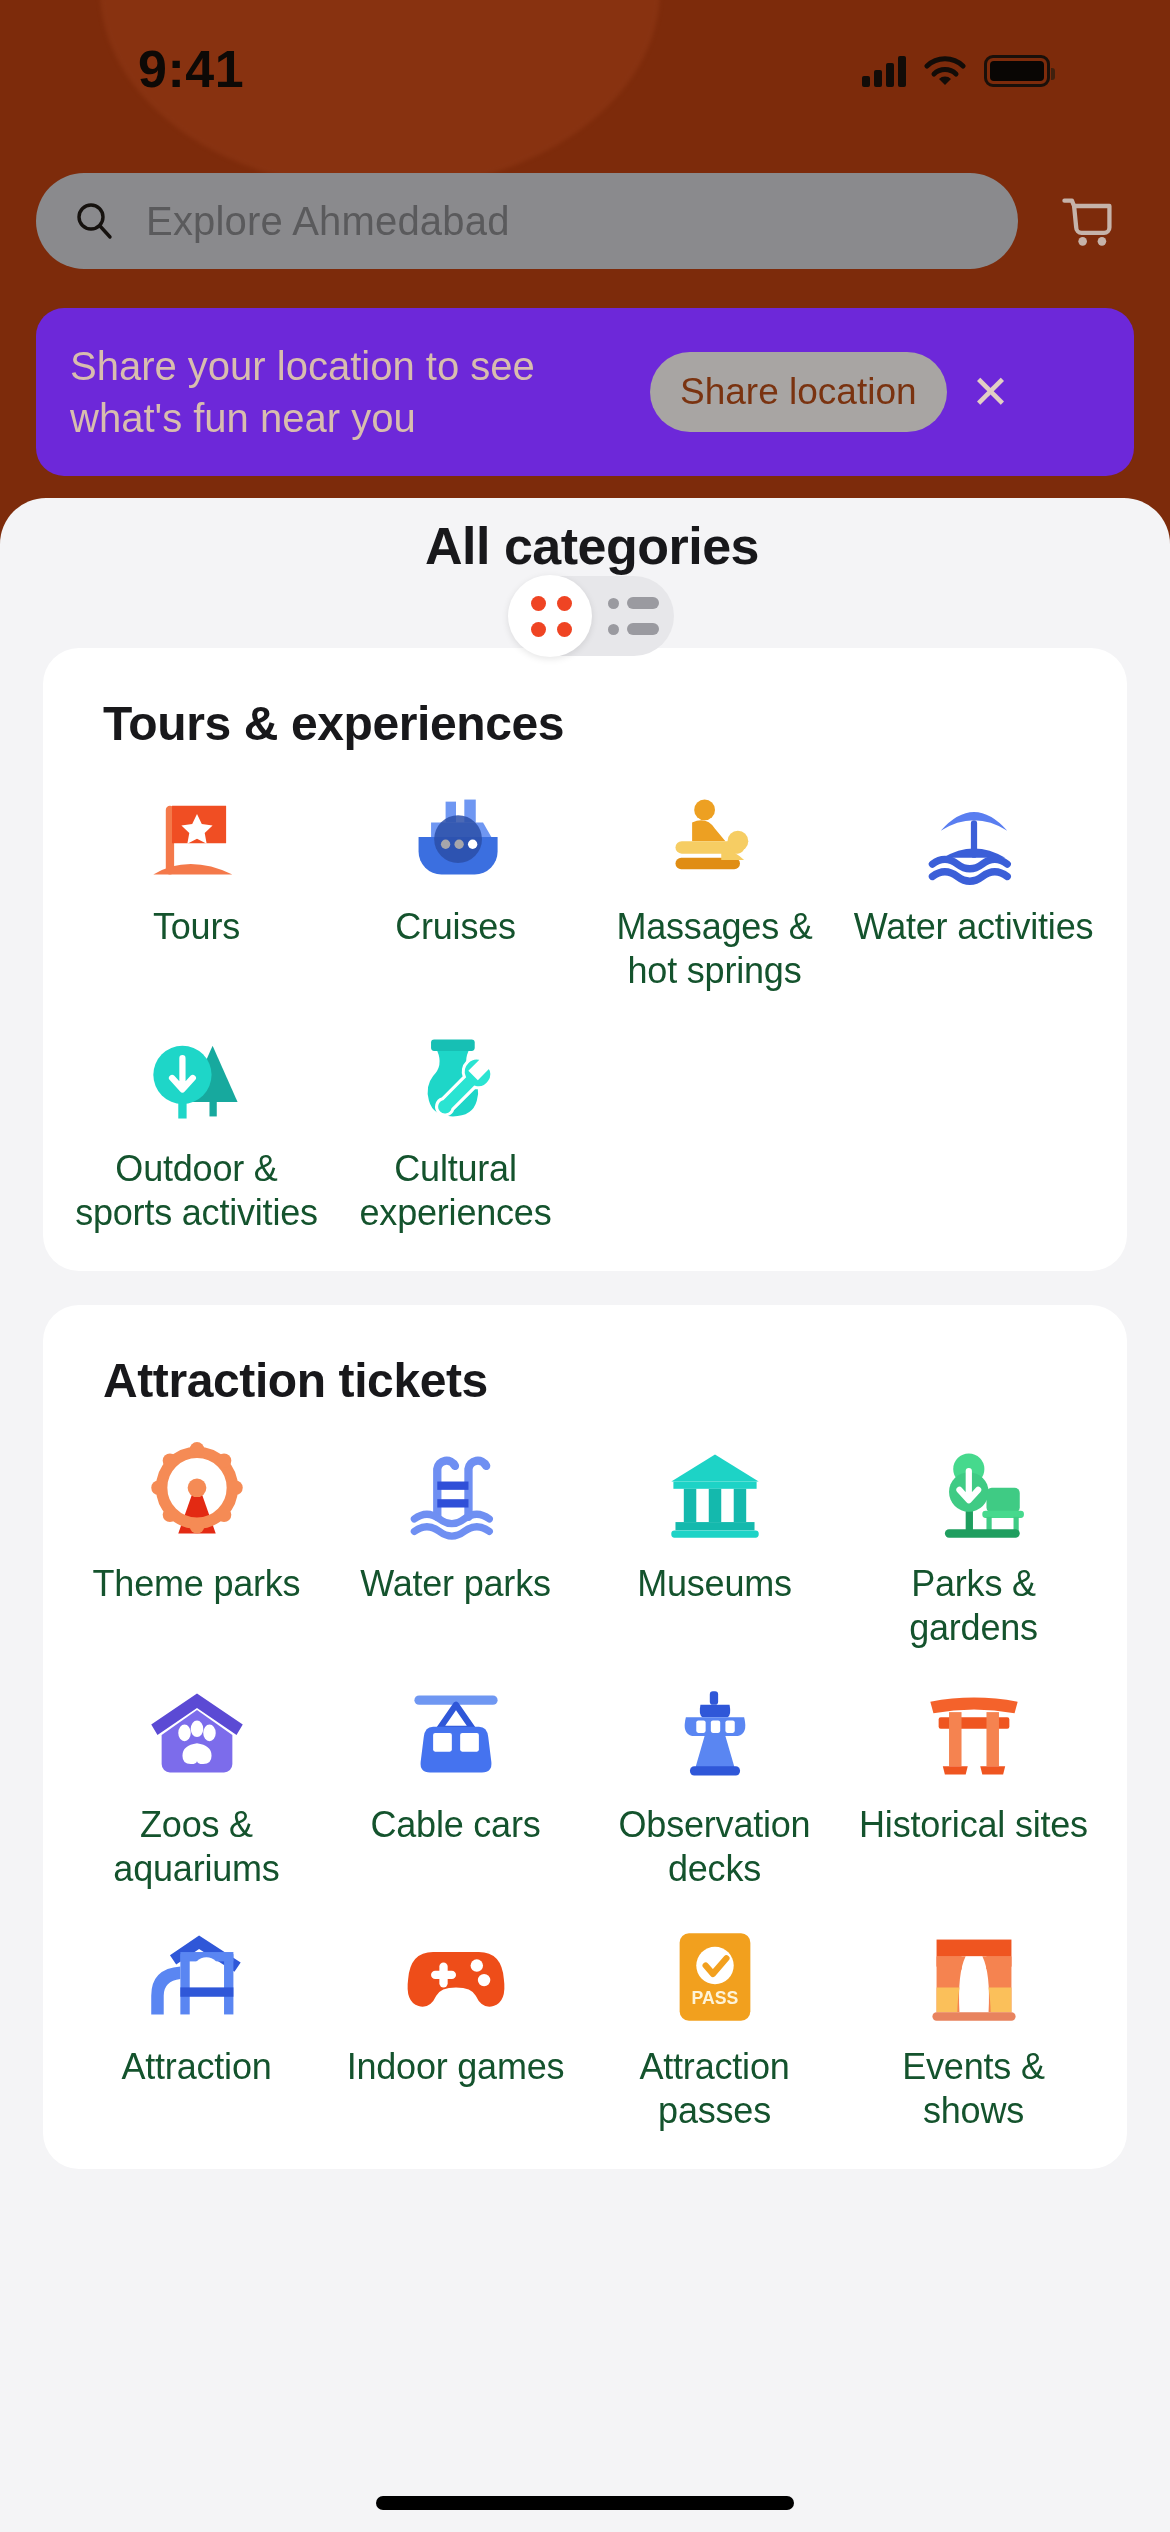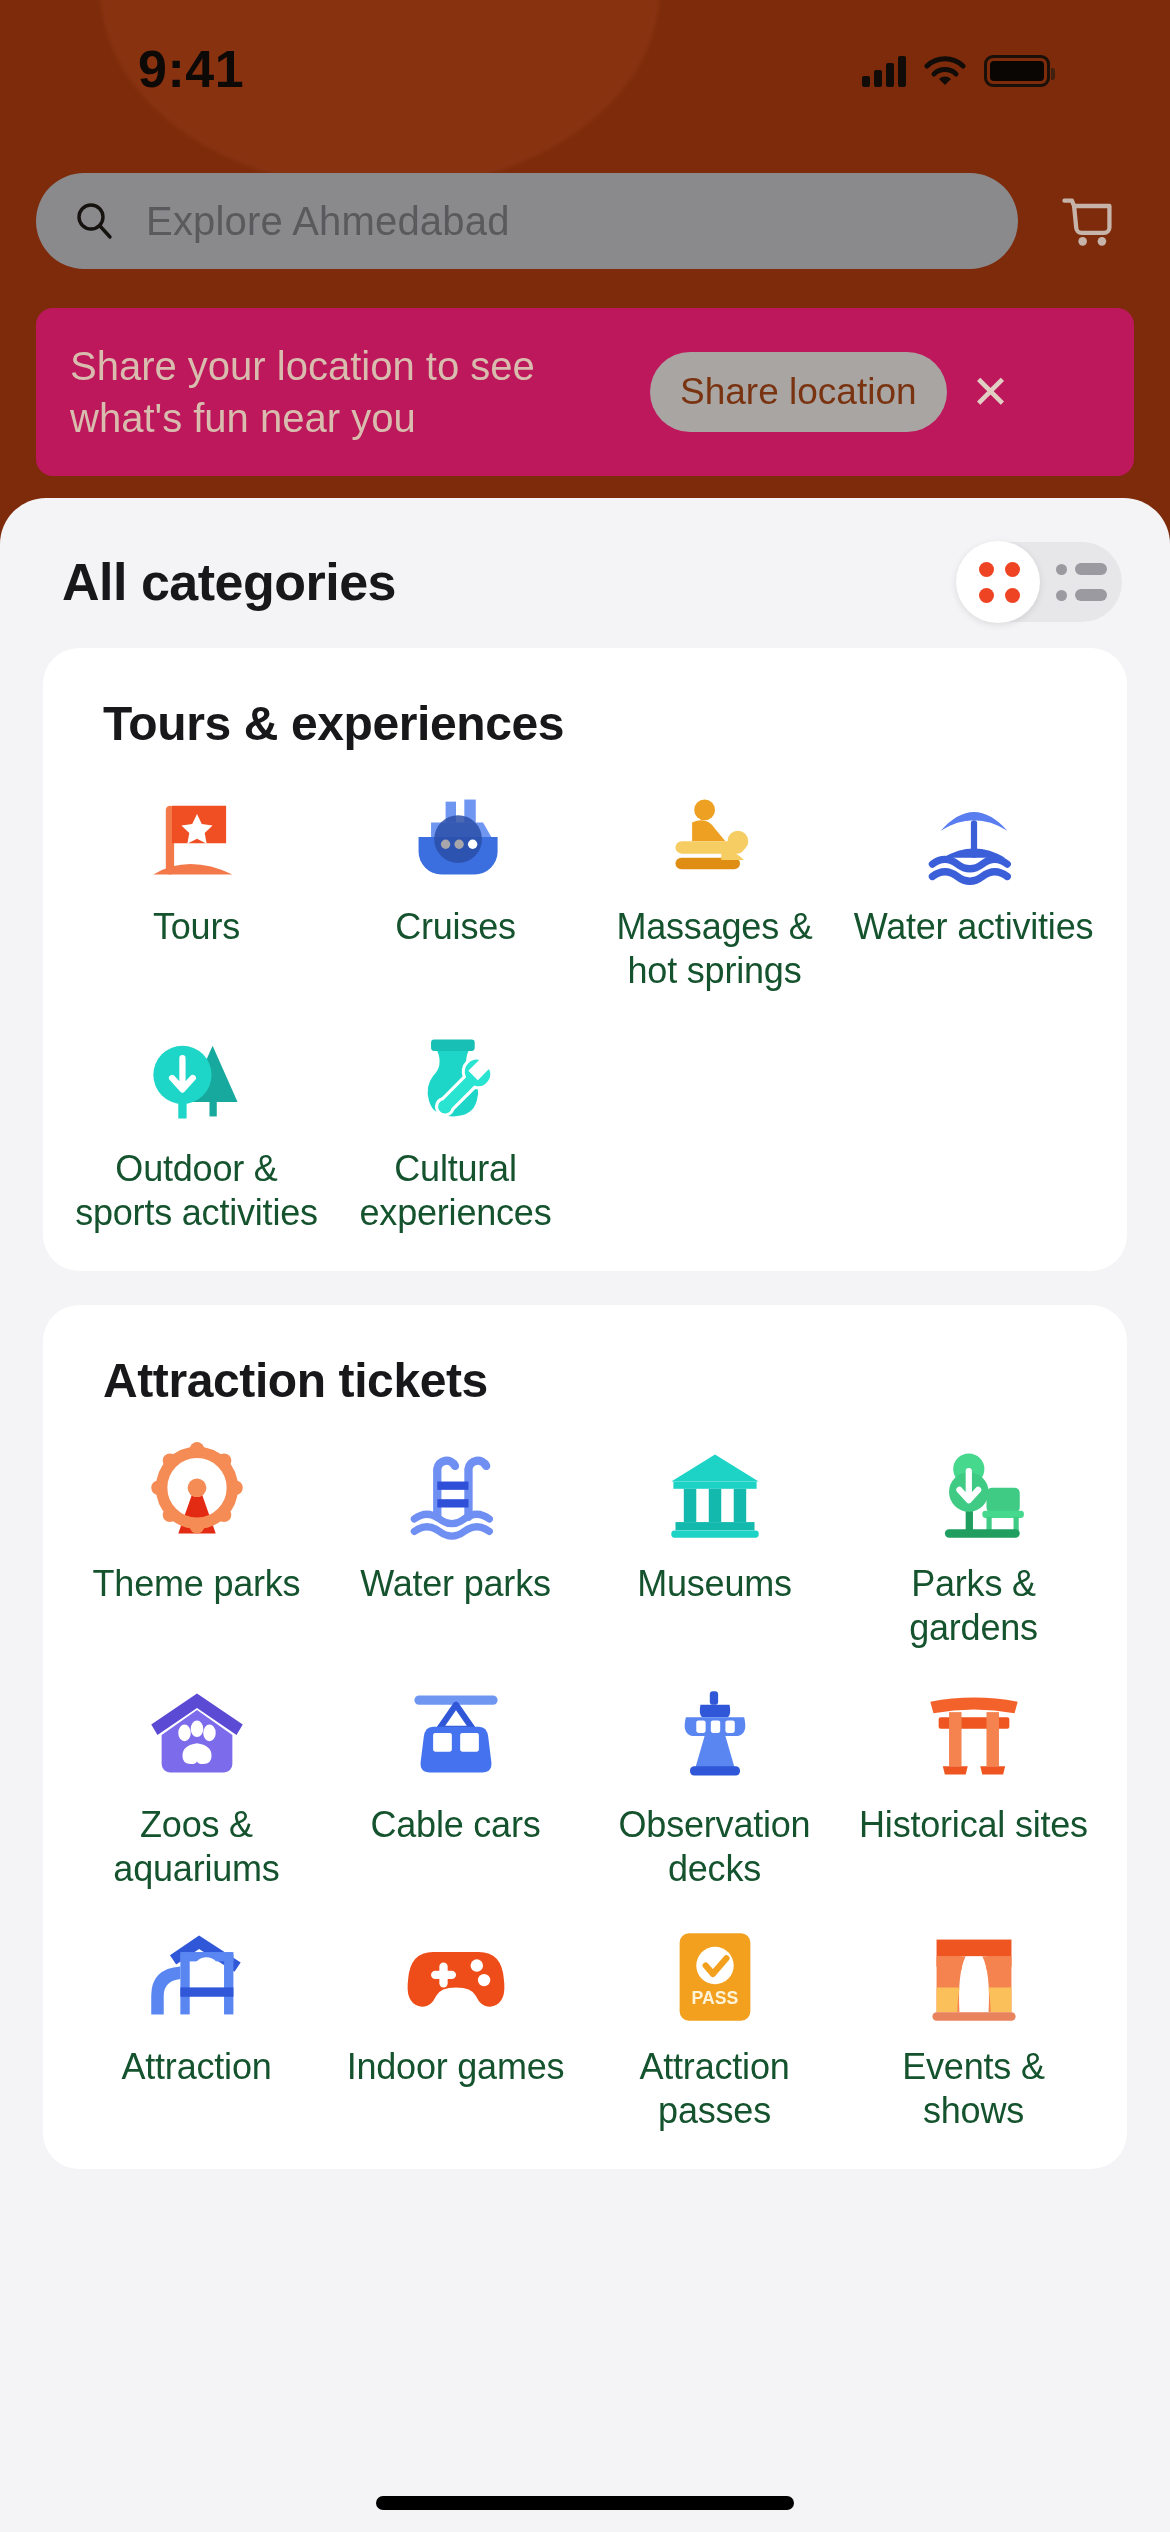--- a/index.html
+++ b/index.html
@@ -91,22 +91,22 @@
   }
   .cart-btn {
     width: 92px; height: 92px;
     display: flex; align-items: center; justify-content: center;
     flex: 0 0 auto;
   }
   
   .banner {
     position: absolute; top: 308px; left: 36px;
     width: 1098px; height: 168px;
-    background: #be185d;
-    border-radius: 17px;
+    background: #6d28d9;
+    border-radius: 28px;
     display: flex; align-items: center;
     padding: 0 34px 0 34px;
   }
   .banner-text {
     flex: 1;
     font-size: 40px; line-height: 1.3;
     color: #d8bdae;
     max-width: 580px;
   }
   .banner-btn {
@@ -133,22 +133,23 @@
   .sheet {
     position: absolute; top: 498px; left: 0;
     width: 1170px; height: 2034px;
     background: #f4f4f6;
     border-radius: 46px 46px 0 0;
     overflow: hidden;
   }
   .sheet-head {
     height: 150px;
     display: flex; align-items: center;
-    justify-content: space-between;
+    justify-content: flex-start;
     padding: 18px 48px 0 62px;
+    flex-direction: column;
   }
   .sheet-title {
     font-size: 52px; font-weight: 700;
     color: #18181b; letter-spacing: -.5px;
   }
   .view-toggle {
     width: 164px; height: 80px;
     background: #e7e7ea;
     border-radius: 44px;
     display: flex; align-items: center;

